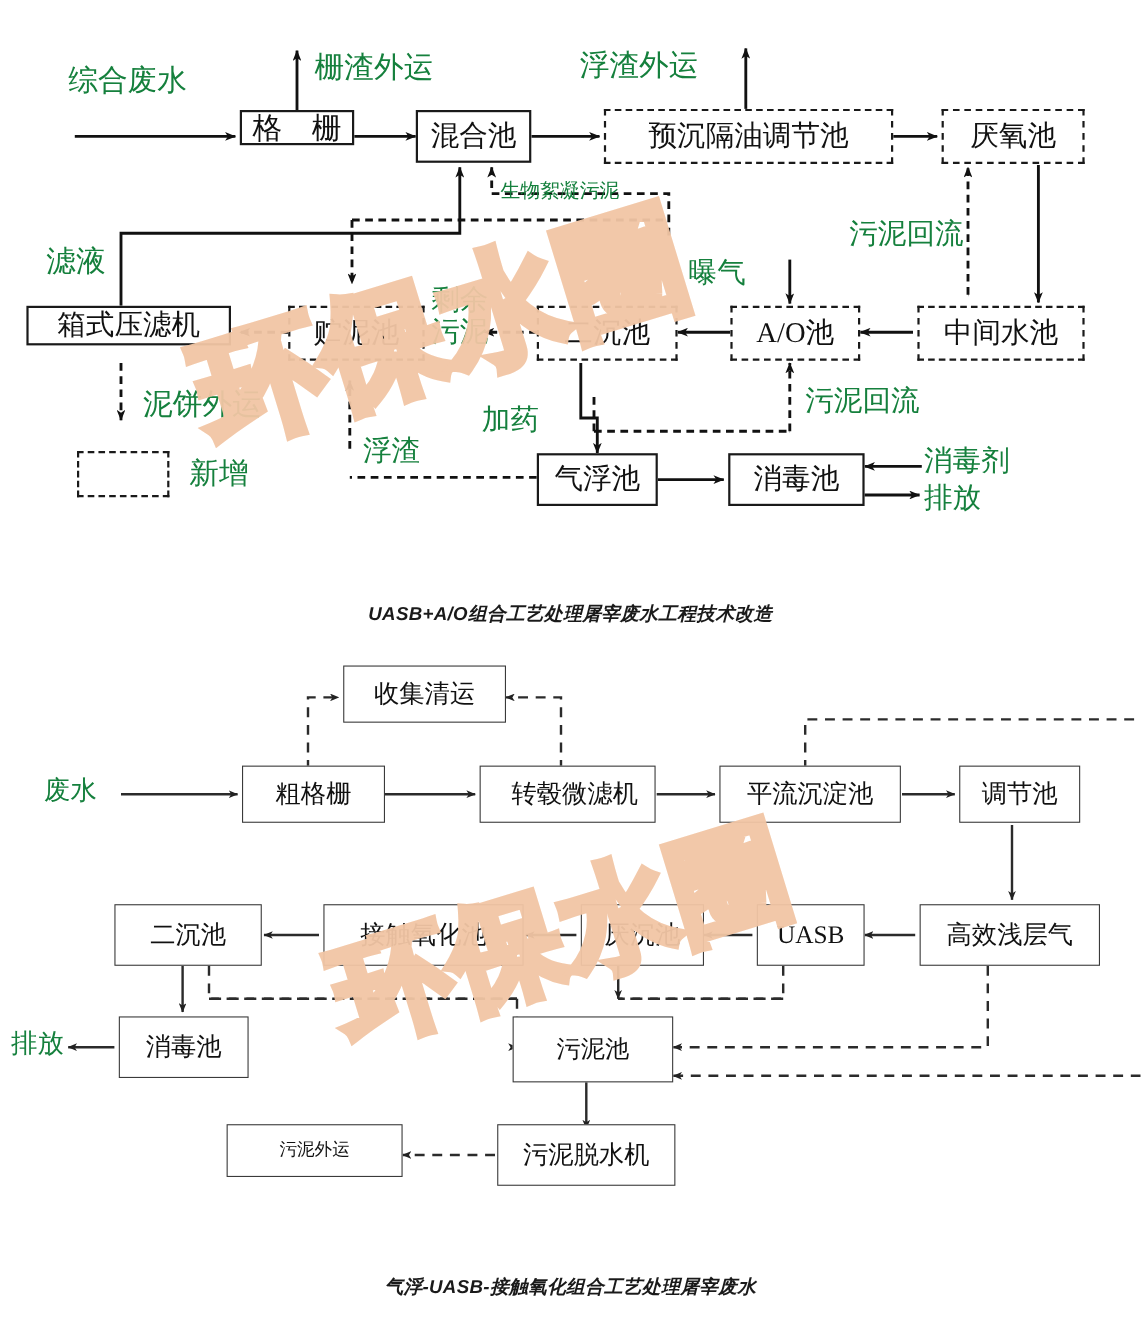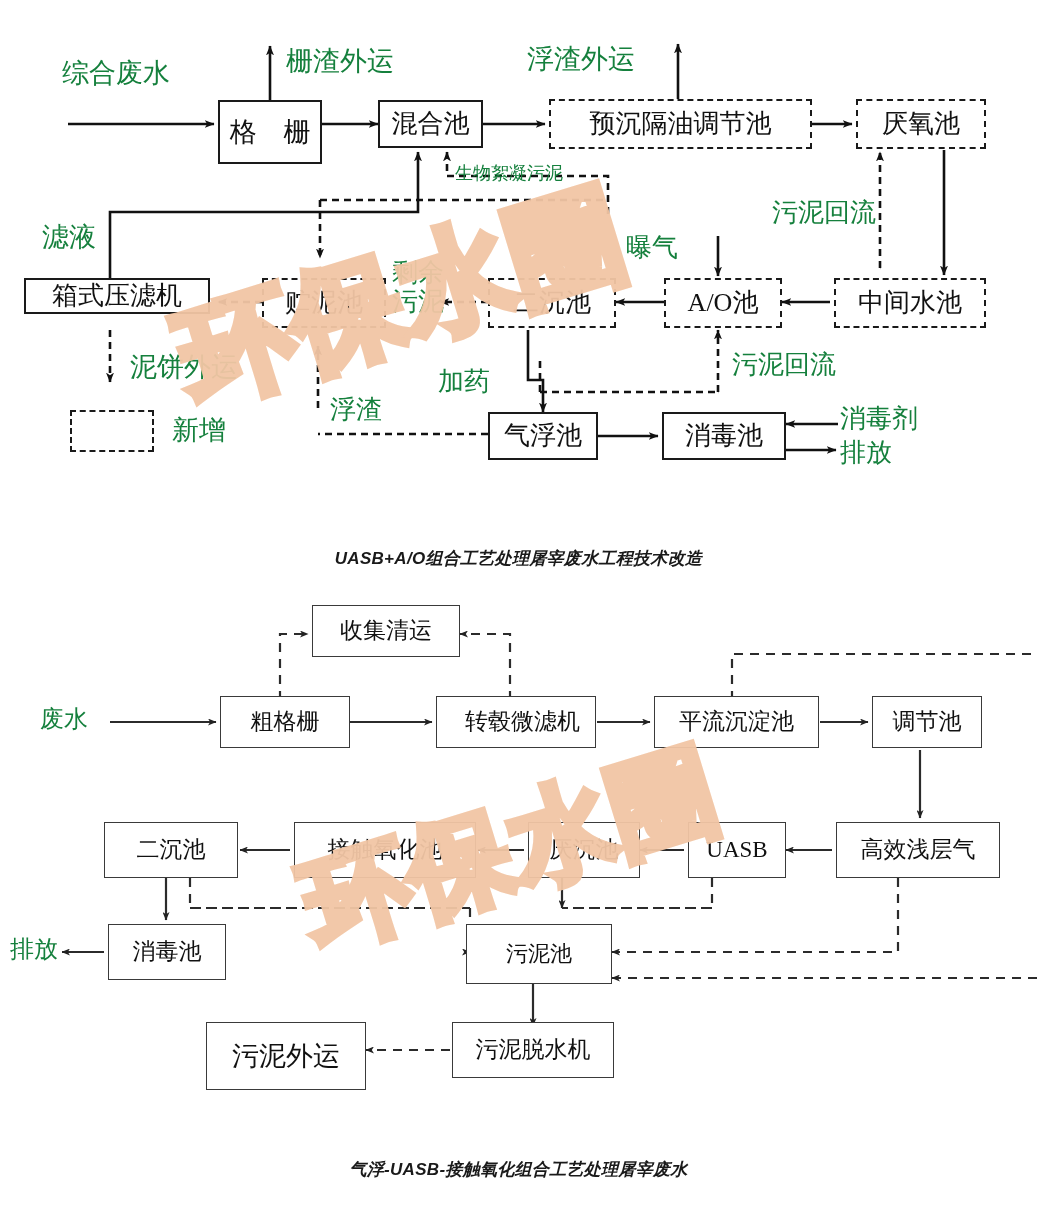--- a/index.html
+++ b/index.html
@@ -119,21 +119,21 @@
 
       <path d="M540,392 L718,392"></path>
       <path d="M540,392 L540,356"></path>
 
       <path d="M880,268 L880,268"></path>
 
       <path d="M320,200 L608,200"></path>
     </g>
   </svg>
 
-  <div class="box solid" style="left:218px;top:100px;width:104px;height:64px;font-size:27px;letter-spacing:10px;text-indent:10px;">格 栅</div>
+  <div class="box solid" style="left:218px;top:100px;width:104px;height:32px;font-size:27px;letter-spacing:10px;text-indent:10px;">格 栅</div>
 
   <div class="box solid" style="left:378px;top:100px;width:105px;height:48px;font-size:26px;">混合池</div>
 
   <div class="box dashed" style="left:549px;top:99px;width:263px;height:50px;font-size:26px;">预沉隔油调节池</div>
 
   <div class="box dashed" style="left:856px;top:99px;width:130px;height:50px;font-size:26px;">厌氧池</div>
 
   <div class="box solid" style="left:24px;top:278px;width:186px;height:36px;font-size:26px;">箱式压滤机</div>
 
   <div class="box dashed" style="left:262px;top:278px;width:124px;height:50px;font-size:26px;">贮泥池</div>
@@ -240,21 +240,21 @@
   <div class="box solid-thin" style="left:528px;top:822px;width:112px;height:56px;font-size:23px;">厌沉池</div>
 
   <div class="box solid-thin" style="left:688px;top:822px;width:98px;height:56px;font-size:23px;">UASB</div>
 
   <div class="box solid-thin" style="left:836px;top:822px;width:164px;height:56px;font-size:23px;">高效浅层气</div>
 
   <div class="box solid-thin" style="left:108px;top:924px;width:118px;height:56px;font-size:23px;">消毒池</div>
 
   <div class="box solid-thin" style="left:466px;top:924px;width:146px;height:60px;font-size:22px;">污泥池</div>
 
-  <div class="box solid-thin" style="left:206px;top:1022px;width:160px;height:68px;font-size:27px;">污泥外运</div>
+  <div class="box solid-thin" style="left:206px;top:1022px;width:160px;height:48px;font-size:16px;font-family:Liberation Mono, monospace;">污泥外运</div>
 
   <div class="box solid-thin" style="left:452px;top:1022px;width:162px;height:56px;font-size:23px;">污泥脱水机</div>
 
   <div class="lbl" style="left:40px;top:706px;font-size:24px;">废水</div>
   <div class="lbl" style="left:10px;top:936px;font-size:24px;">排放</div>
 
   <div class="caption" style="top:1158px;">气浮-UASB-接触氧化组合工艺处理屠宰废水</div>
 
   <div class="wm" style="left:175px;top:222px;font-size:112px;transform:rotate(-17deg);
               -webkit-text-stroke:9px #f2c6a5;color:transparent;">环保水圈</div>

